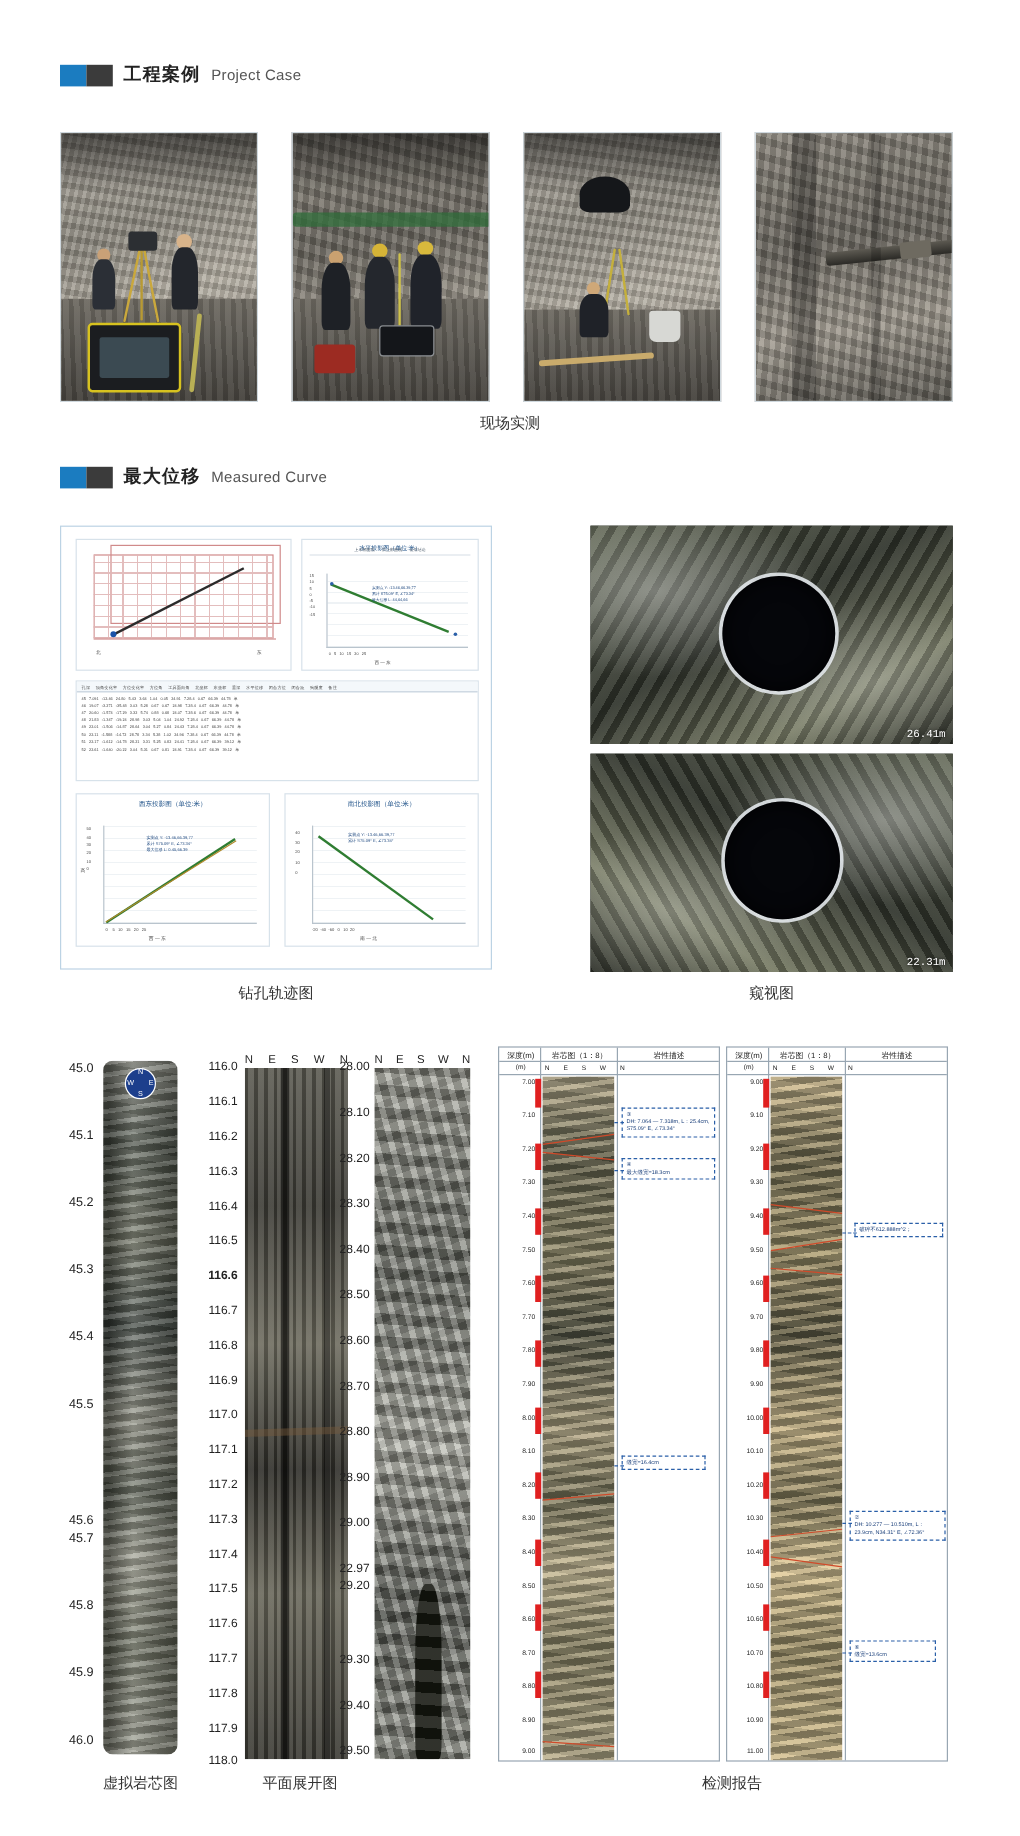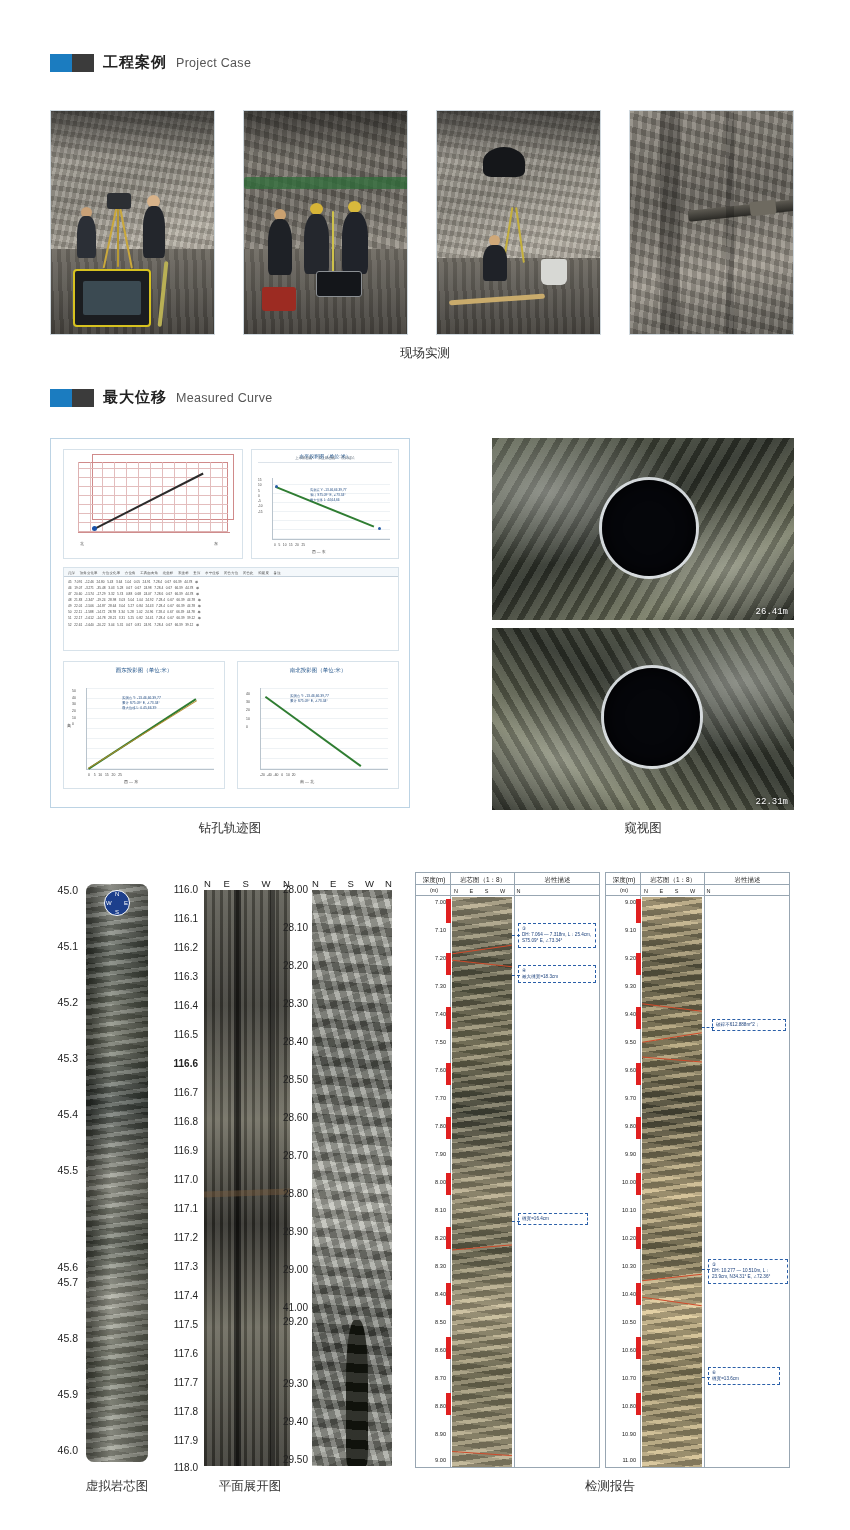--- a/index.html
+++ b/index.html
@@ -421,21 +421,21 @@
   <div style="top:38px;">28.10</div>
   <div style="top:76px;">28.20</div>
   <div style="top:114px;">28.30</div>
   <div style="top:152px;">28.40</div>
   <div style="top:190px;">28.50</div>
   <div style="top:228px;">28.60</div>
   <div style="top:266px;">28.70</div>
   <div style="top:304px;">28.80</div>
   <div style="top:342px;">28.90</div>
   <div style="top:380px;">29.00</div>
-  <div style="top:418px;">41.00</div>
+  <div style="top:418px;">22.97</div>
   <div style="top:432px;">29.20</div>
   <div style="top:494px;">29.30</div>
   <div style="top:532px;">29.40</div>
   <div style="top:570px;margin-left:38px;">29.50</div>
 </div>
 <div style="position:absolute; left:312px; top:878px; width:80px; display:flex; justify-content:space-between; font-size:9.5px; color:#222;">
   <span>N</span>
   <span>E</span>
   <span>S</span>
   <span>W</span>

